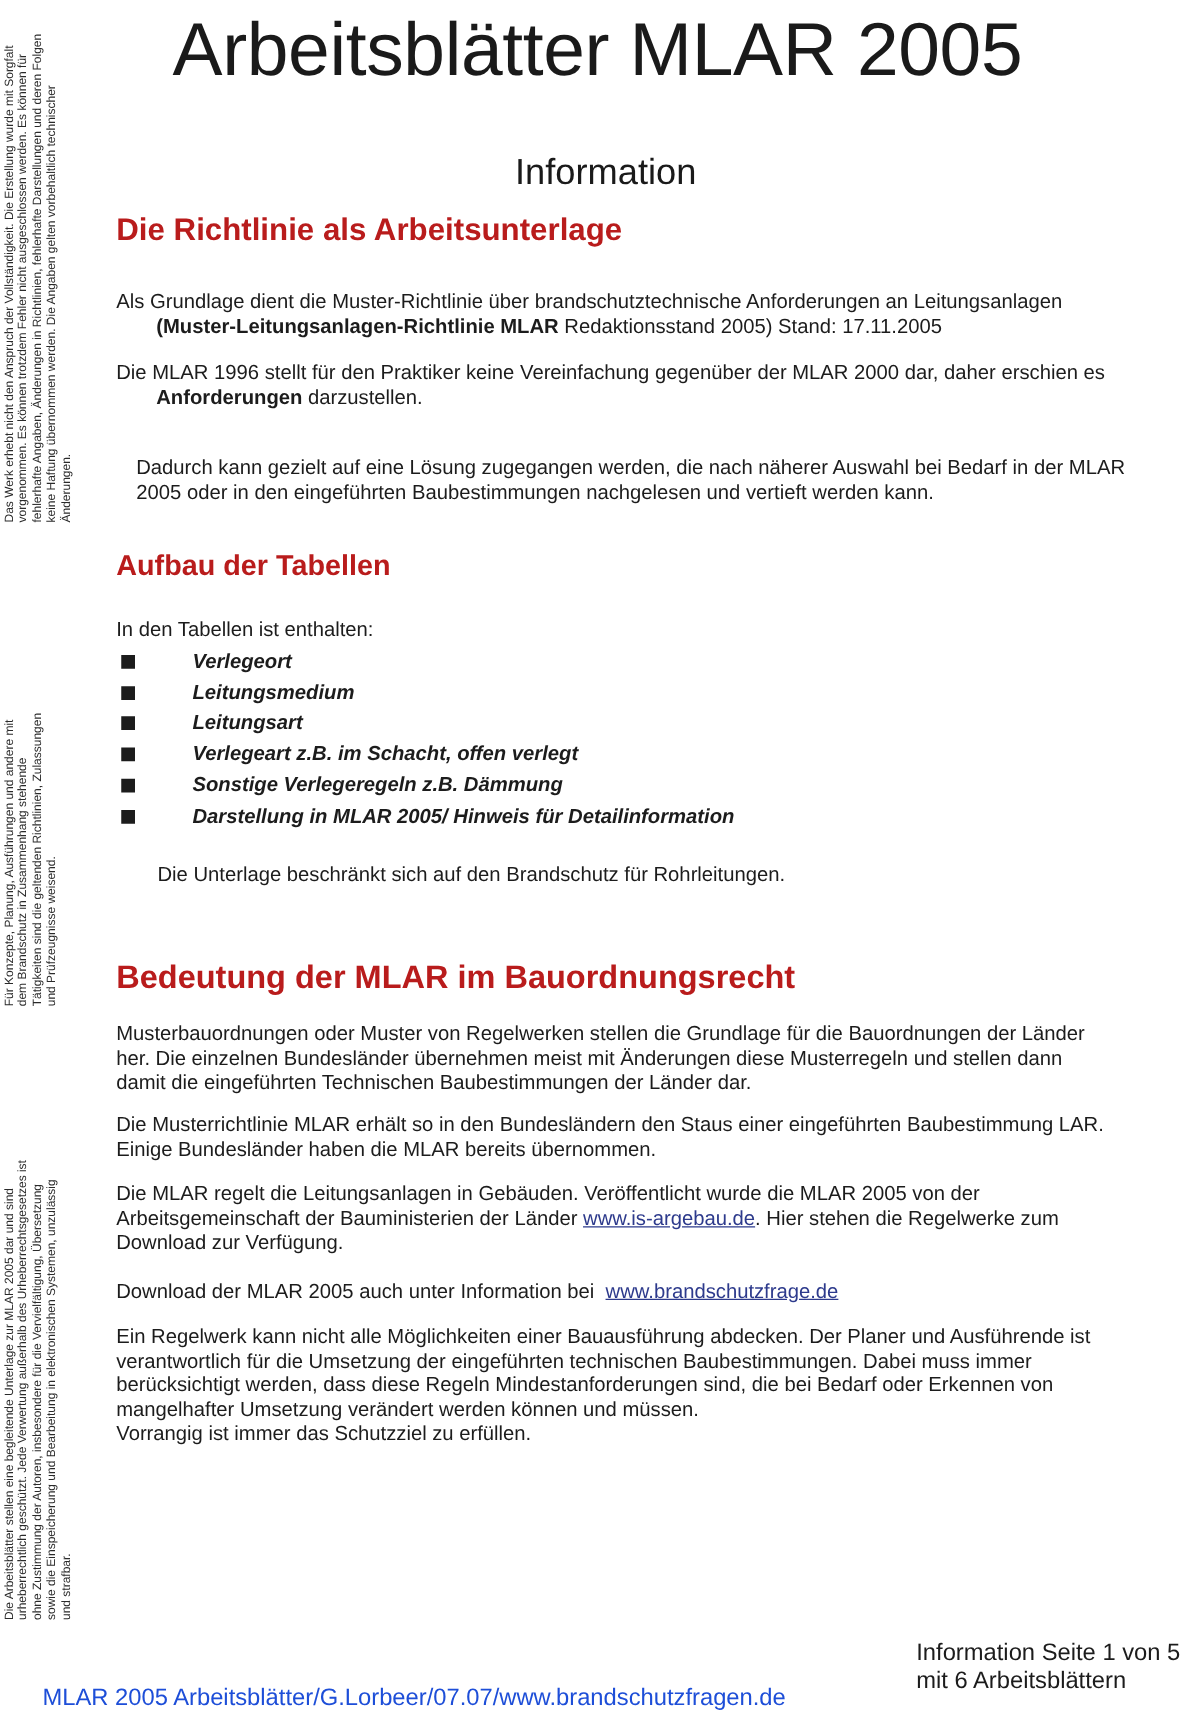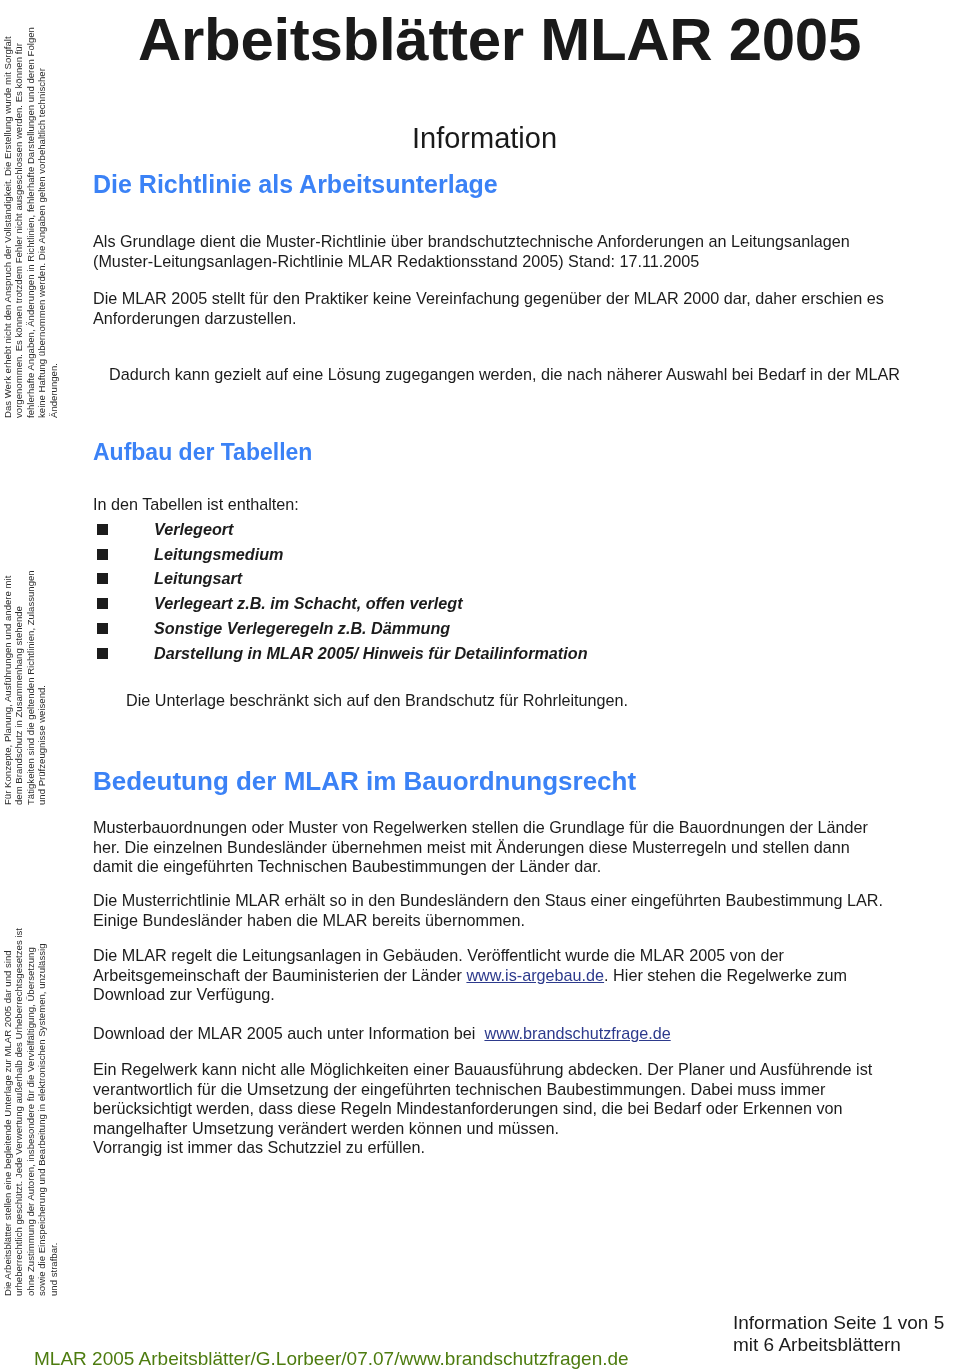--- a/index.html
+++ b/index.html
@@ -31,21 +31,21 @@
     #side-note-2 { left: 2px; top: 805px; }
     #side-note-3 { left: 2px; top: 1296px; }
 
     
     .doc-title {
       position: absolute;
       left: 138px;
       top: 4px;
       font-size: 60px;
       line-height: 72px;
-      font-weight: bold;
+      font-weight: normal;
       letter-spacing: -0.3px;
       color: #1a1a1a;
       white-space: nowrap;
     }
     .doc-subtitle {
       position: absolute;
       left: 412px;
       top: 72px;
       font-size: 29px;
       line-height: 36px;
@@ -58,33 +58,33 @@
     .content {
       position: absolute;
       left: 93px;
       top: 0;
       width: 850px;
     }
     .h2 {
       position: absolute;
       left: 0;
       font-weight: bold;
-      color: #3b82f6;
+      color: #b91c1c;
       white-space: nowrap;
     }
     .p {
       position: absolute;
       left: 0;
       font-size: 16.2px;
       line-height: 19.6px;
       color: #1c1c1c;
       width: 850px;
     }
     .p .ln { display: block; white-space: nowrap; }
-    .p b { font-weight: normal; }
+    .p b { font-weight: bold; margin-left: 32px; }
     a.link {
       color: #2d3a8c;
       text-decoration: underline;
       margin-top: 43px;
     }
 
     #h-richtlinie { top: 170px; font-size: 25px; }
     #p-grundlage { top: 232px; }
     #p-mlar2005 { top: 289px; }
     #p-dadurch { top: 365px; margin-left: 16px; }
@@ -128,21 +128,21 @@
     #p-download { top: 1024px; }
     #p-regelwerk { top: 1060px; }
 
     
     .footer-left {
       position: absolute;
       left: 34px;
       top: 1348px;
       font-size: 19px;
       line-height: 22px;
-      color: #4d7c0f;
+      color: #1d4ed8;
       white-space: nowrap;
     }
     .footer-right {
       position: absolute;
       left: 733px;
       top: 1312px;
       font-size: 19px;
       line-height: 22px;
       color: #1c1c1c;
       white-space: nowrap;
@@ -181,26 +181,27 @@
 <div class="content">
 
   <h2 class="h2" id="h-richtlinie">Die Richtlinie als Arbeitsunterlage</h2>
 
   <div class="p" id="p-grundlage">
     <span class="ln">Als Grundlage dient die  Muster-Richtlinie über brandschutztechnische Anforderungen an Leitungsanlagen</span>
     <span class="ln"><b>(Muster-Leitungsanlagen-Richtlinie MLAR</b><span> Redaktionsstand 2005) Stand: 17.11.2005</span></span>
   </div>
 
   <div class="p" id="p-mlar2005">
-    <span class="ln">Die MLAR 2005 stellt für den Praktiker keine Vereinfachung gegenüber der MLAR 2000 dar, daher erschien es</span>
+    <span class="ln">Die MLAR 1996 stellt für den Praktiker keine Vereinfachung gegenüber der MLAR 2000 dar, daher erschien es</span>
     <span class="ln"><b>Anforderungen</b><span> darzustellen.</span></span>
   </div>
 
   <div class="p" id="p-dadurch">
     <span class="ln">Dadurch kann gezielt auf eine Lösung zugegangen werden, die nach näherer Auswahl bei Bedarf in der MLAR</span>
+    <span class="ln">2005 oder in den eingeführten Baubestimmungen nachgelesen und vertieft werden kann.</span>
   </div>
 
   <h2 class="h2" id="h-aufbau">Aufbau der Tabellen</h2>
 
   <div class="p" id="p-intabellen">
     <span class="ln">In den Tabellen ist enthalten:</span>
   </div>
 
   <ul class="bullet-list">
     <li class="bullet-item">

